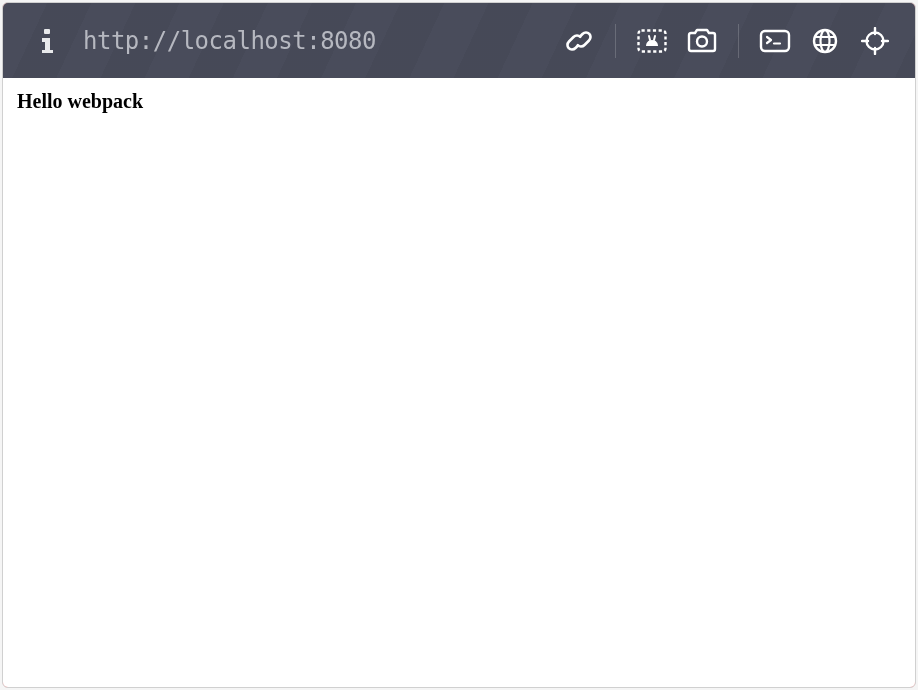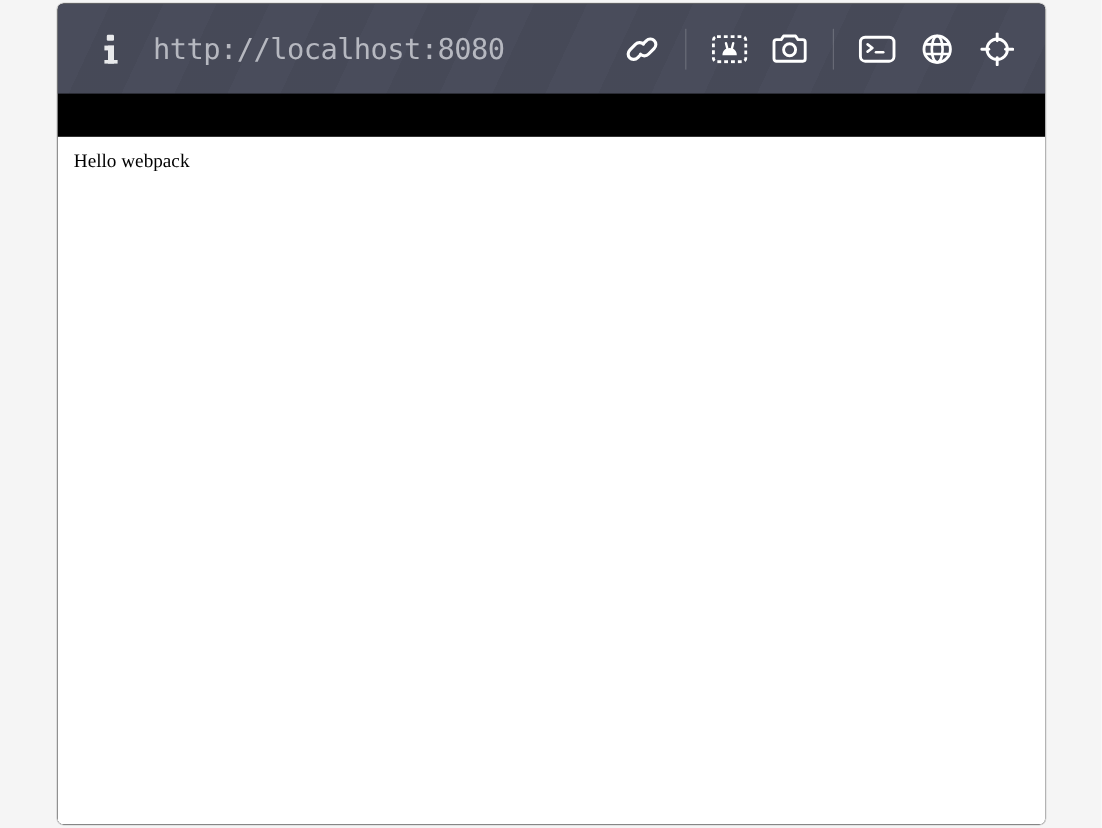--- a/index.html
+++ b/index.html
@@ -9,29 +9,28 @@
     }
     body {
       width: 918px;
       height: 690px;
       background: #f5f5f5;
       display: flex;
       align-items: center;
       justify-content: center;
     }
     .window {
-      width: 825px;
+      width: 914px;
       height: 686px;
-      background: #000000;
+      background: #fca5a5;
       border: 1px solid #d0d0d0;
       border-radius: 6px;
       overflow: hidden;
       display: flex;
       flex-direction: column;
-      gap: 36px;
     }
     .toolbar {
       height: 75px;
       background: #474a59;
       background-image: repeating-linear-gradient(
         115deg,
         rgba(255,255,255,0.012) 0px,
         rgba(255,255,255,0.012) 40px,
         rgba(0,0,0,0.02) 40px,
         rgba(0,0,0,0.02) 80px
@@ -81,22 +80,23 @@
       background: rgba(255,255,255,0.18);
       margin: 0 4px;
     }
     .content {
       flex: 1;
       background: #ffffff;
       padding: 12px 14px;
     }
     .content-text {
       font-family: "Times New Roman", Times, serif;
-      font-size: 16px;
+      font-size: 20px;
       color: #000000;
+      font-weight: bold;
     }
     svg {
       display: block;
     }
   </style>
 </head>
 <body>
 
 <div class="window">
   <div class="toolbar">

